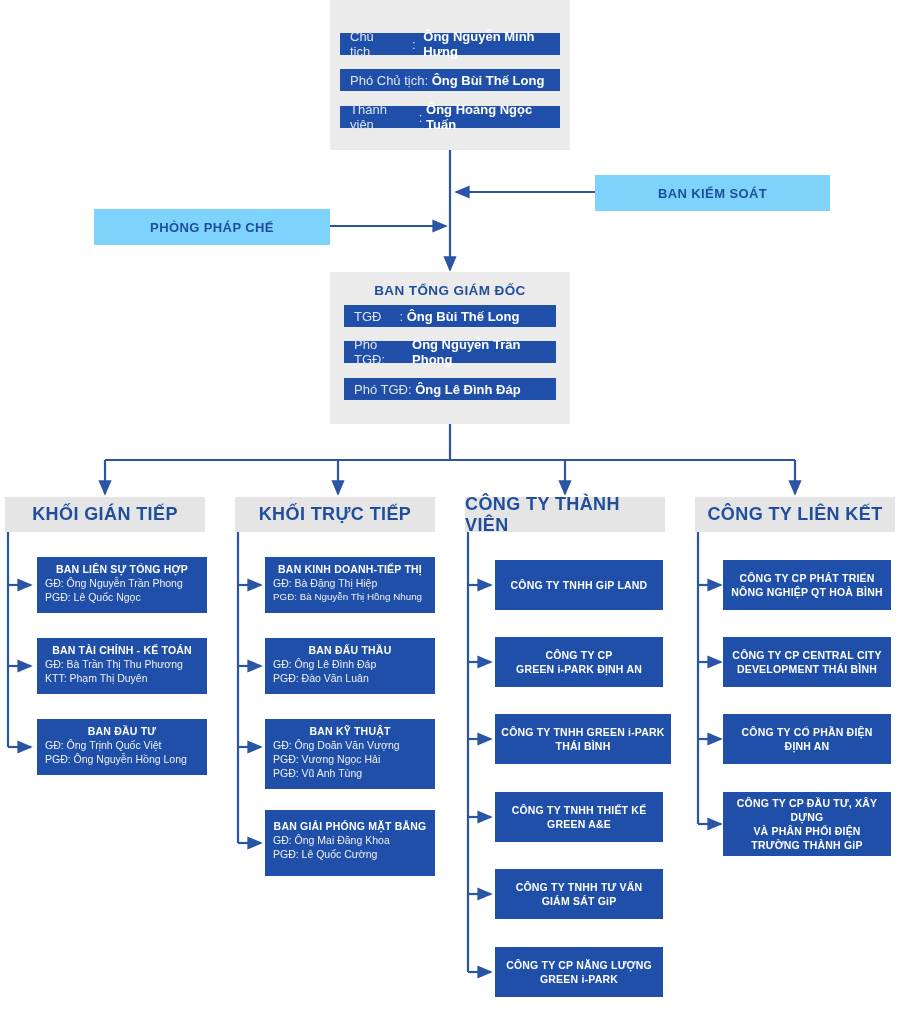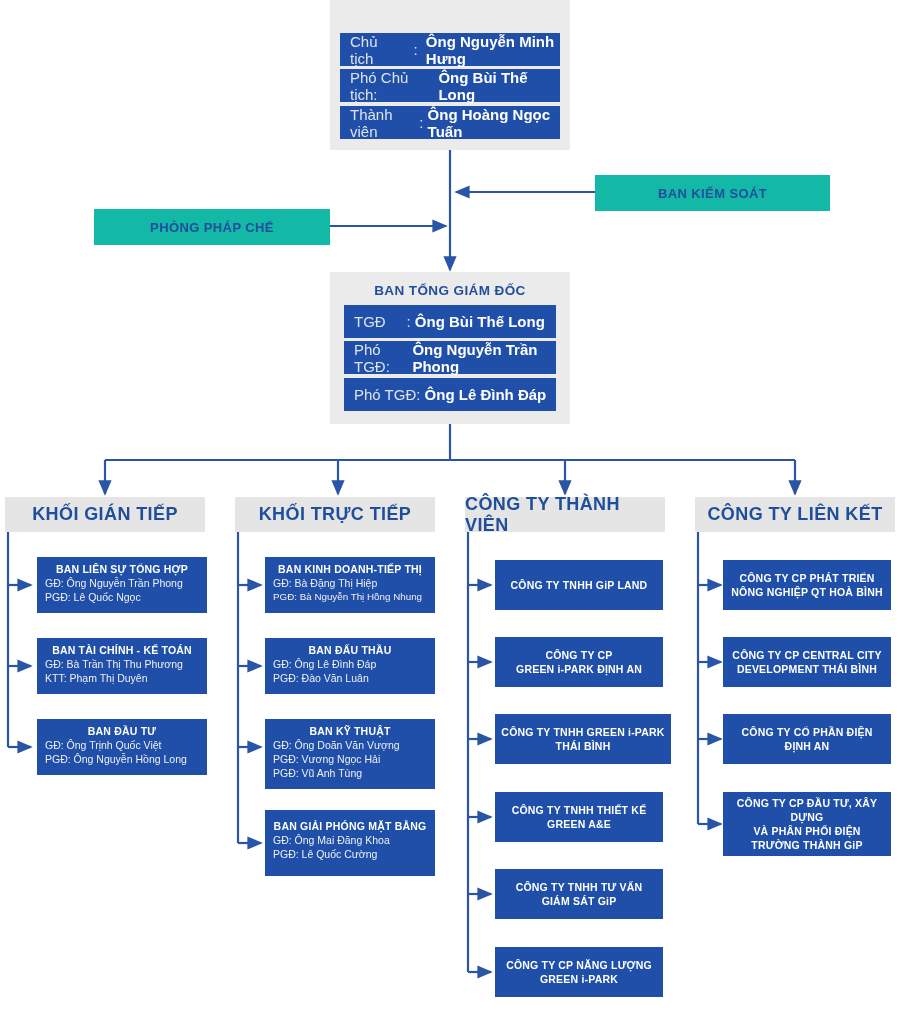--- a/index.html
+++ b/index.html
@@ -12,30 +12,30 @@
   }
   .stage{position:absolute;left:0;top:0;width:900px;height:1010px;}
 
   
   .grey-panel{
     position:absolute;background:#ebebeb;
   }
 
   
   .exec{
-    position:absolute;background:#1f4fa8;height:33px;
+    position:absolute;background:#1f4fa8;height:22px;
     display:flex;align-items:center;padding-left:10px;box-sizing:border-box;
-    font-size:15px;
+    font-size:13px;
   }
   .exec .k{color:#dfe3ee;font-weight:normal;}
   .exec .v{color:#ffffff;font-weight:bold;}
 
   
   .sidepanel{
-    position:absolute;background:#14b8a6;display:flex;
+    position:absolute;background:#7dd3fc;display:flex;
     align-items:center;justify-content:center;
     font-weight:bold;font-size:13px;color:#1f4e9c;letter-spacing:.4px;
   }
 
   
   .colhead{
     position:absolute;background:#e5e5e5;display:flex;
     align-items:center;justify-content:center;
     font-weight:bold;font-size:18px;color:#1f4e9c;letter-spacing:.4px;
   }

